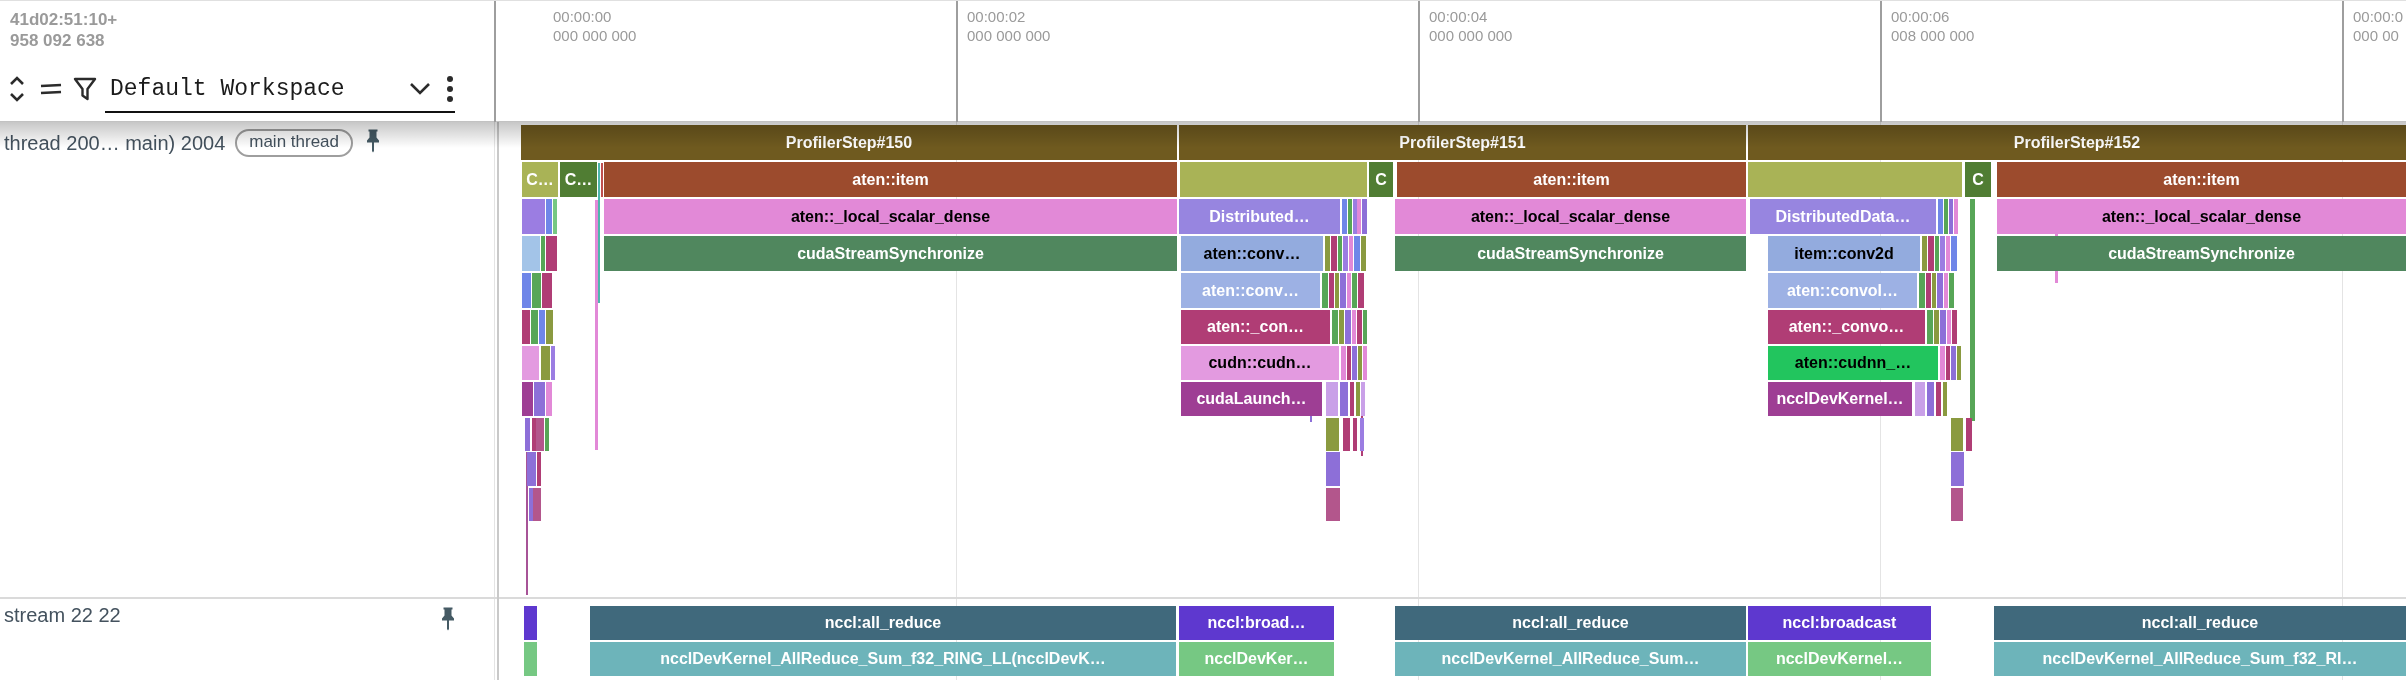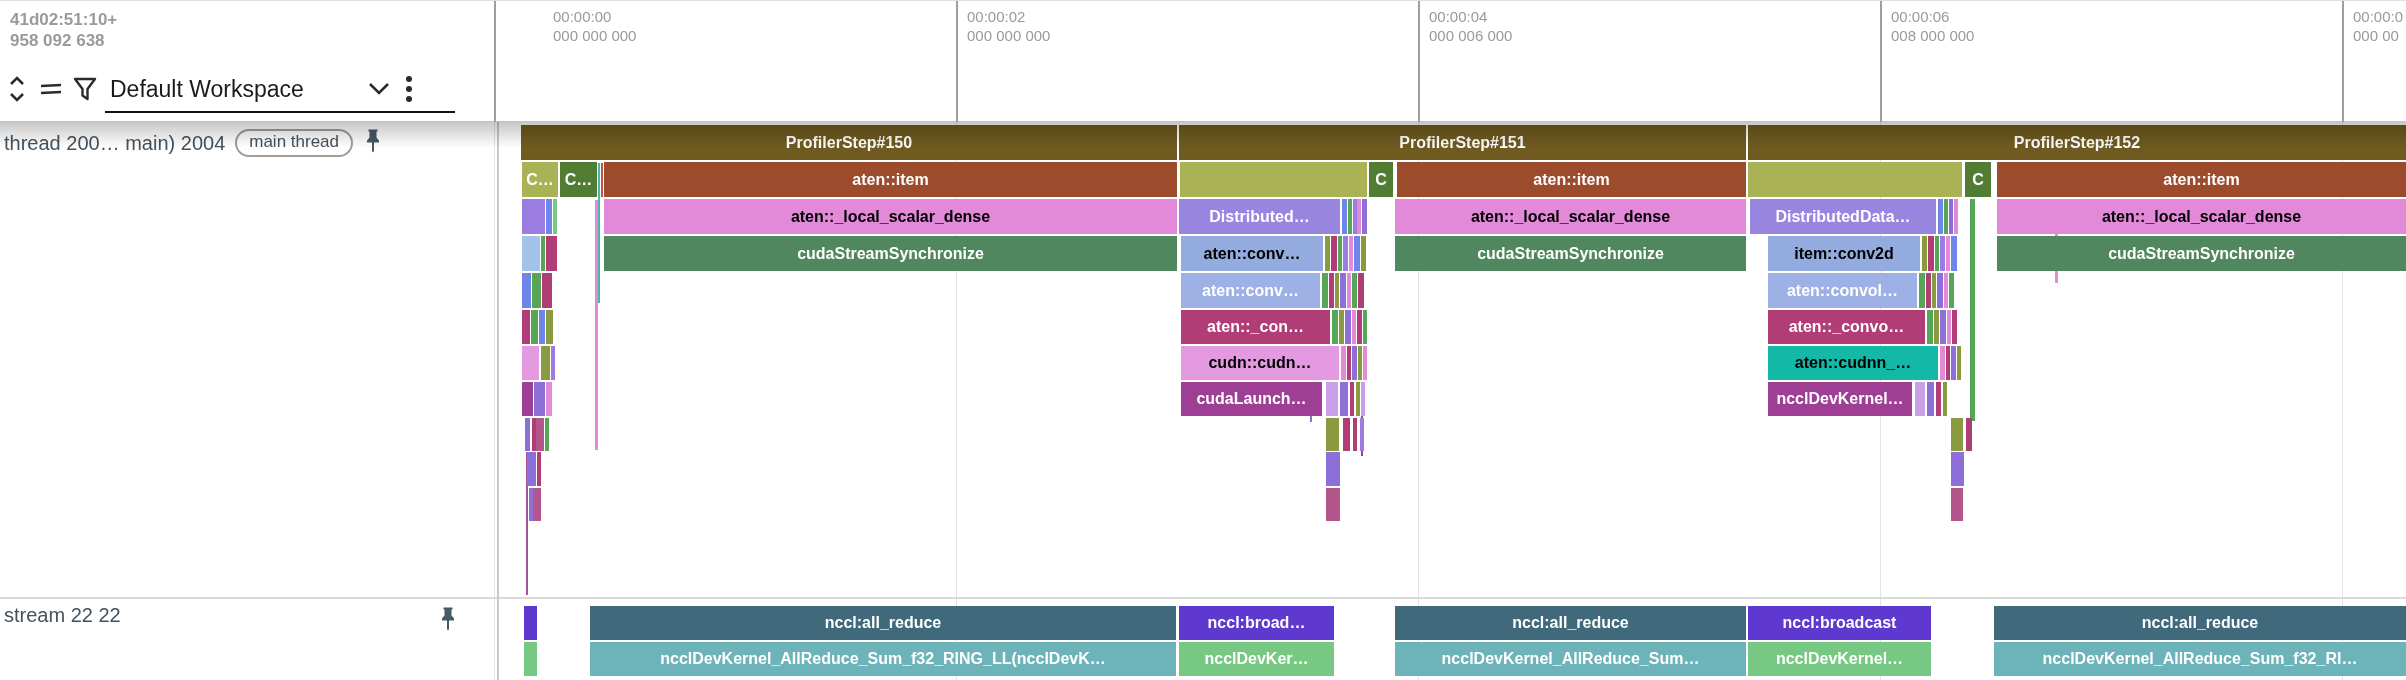--- a/index.html
+++ b/index.html
@@ -3,21 +3,21 @@
 <meta charset="utf-8">
 <style>
   html,body{margin:0;padding:0;background:#fff;}
   *{box-sizing:border-box;}
   #app{position:relative;width:2406px;height:680px;overflow:hidden;background:#fff;
        font-family:"Liberation Sans","DejaVu Sans",sans-serif;-webkit-font-smoothing:antialiased;}
   
   #header{position:absolute;left:0;top:0;width:2406px;height:122px;background:#fff;
           border-top:1px solid #e0e0e0;border-bottom:1px solid #c2c2c2;z-index:30;}
   .ts{position:absolute;left:10px;top:8px;color:#9a9a9a;font-size:17px;line-height:21px;font-weight:700;}
-  #wsrow{position:absolute;left:0;top:62px;height:52px;display:flex;align-items:center;}
+  #wsrow{position:absolute;left:0;top:62px;height:52px;display:flex;align-items:center;font-family:Liberation Mono, monospace;}
   .icon-btn{display:flex;align-items:center;justify-content:center;width:34px;height:40px;cursor:pointer;}
   #ws-label{font-size:23px;color:#1b1b1b;padding:0 6px 0 8px;white-space:nowrap;}
   #ws-underline{position:absolute;left:105px;top:110px;width:350px;height:2px;background:#111;}
   .tick{position:absolute;top:0;width:2px;height:121px;background:#9e9e9e;}
   .tick-label{position:absolute;top:6px;color:#9a9a9a;font-size:15px;line-height:19px;white-space:pre;}
   
   #tracks{position:absolute;left:0;top:122px;width:2406px;height:558px;background:#fff;}
   .gridline{position:absolute;top:0;width:1px;height:558px;background:#e4e4e4;}
   #panel-border{position:absolute;left:497px;top:0;width:2px;height:680px;background:#c9c9c9;z-index:25;}
   #header-shadow{position:absolute;left:0;top:122px;width:2406px;height:26px;z-index:40;pointer-events:none;
@@ -135,21 +135,21 @@
         <div class="slice" style="left: 1952px; top: 188px; width: 5px; height: 34px; background: rgb(176, 61, 117); color: rgb(255, 255, 255);"></div>
         <div class="slice" style="left: 522px; top: 224px; width: 17px; height: 34px; background: rgb(227, 154, 224); color: rgb(0, 0, 0);"></div>
         <div class="slice" style="left: 541px; top: 224px; width: 9px; height: 34px; background: rgb(138, 154, 64); color: rgb(255, 255, 255);"></div>
         <div class="slice" style="left: 551px; top: 224px; width: 3px; height: 34px; background: rgb(155, 125, 226); color: rgb(255, 255, 255);"></div>
         <div class="slice" style="left: 1181px; top: 224px; width: 158px; height: 34px; background: rgb(227, 154, 224); color: rgb(0, 0, 0);">cudn::cudn…</div>
         <div class="slice" style="left: 1341px; top: 224px; width: 5px; height: 34px; background: rgb(226, 137, 215); color: rgb(255, 255, 255);"></div>
         <div class="slice" style="left: 1347px; top: 224px; width: 4px; height: 34px; background: rgb(176, 61, 117); color: rgb(255, 255, 255);"></div>
         <div class="slice" style="left: 1352px; top: 224px; width: 5px; height: 34px; background: rgb(141, 111, 216); color: rgb(255, 255, 255);"></div>
         <div class="slice" style="left: 1358px; top: 224px; width: 4px; height: 34px; background: rgb(138, 154, 64); color: rgb(255, 255, 255);"></div>
         <div class="slice" style="left: 1363px; top: 224px; width: 4px; height: 34px; background: rgb(226, 137, 215); color: rgb(255, 255, 255);"></div>
-        <div class="slice" style="left: 1768px; top: 224px; width: 170px; height: 34px; background: #14b8a6; color: rgb(0, 0, 0);">aten::cudnn_…</div>
+        <div class="slice" style="left: 1768px; top: 224px; width: 170px; height: 34px; background: #22c55e; color: rgb(0, 0, 0);">aten::cudnn_…</div>
         <div class="slice" style="left: 1940px; top: 224px; width: 5px; height: 34px; background: rgb(226, 137, 215); color: rgb(255, 255, 255);"></div>
         <div class="slice" style="left: 1946px; top: 224px; width: 4px; height: 34px; background: rgb(176, 61, 117); color: rgb(255, 255, 255);"></div>
         <div class="slice" style="left: 1951px; top: 224px; width: 5px; height: 34px; background: rgb(141, 111, 216); color: rgb(255, 255, 255);"></div>
         <div class="slice" style="left: 1957px; top: 224px; width: 4px; height: 34px; background: rgb(138, 154, 64); color: rgb(255, 255, 255);"></div>
         <div class="slice" style="left: 522px; top: 260px; width: 11px; height: 34px; background: rgb(158, 62, 148); color: rgb(255, 255, 255);"></div>
         <div class="slice" style="left: 534px; top: 260px; width: 11px; height: 34px; background: rgb(141, 111, 216); color: rgb(255, 255, 255);"></div>
         <div class="slice" style="left: 546px; top: 260px; width: 6px; height: 34px; background: rgb(226, 137, 215); color: rgb(255, 255, 255);"></div>
         <div class="slice" style="left: 1181px; top: 260px; width: 141px; height: 34px; background: rgb(158, 62, 148); color: rgb(255, 255, 255);">cudaLaunch…</div>
         <div class="slice" style="left: 1326px; top: 260px; width: 12px; height: 34px; background: rgb(201, 160, 232); color: rgb(255, 255, 255);"></div>
         <div class="slice" style="left: 1340px; top: 260px; width: 8px; height: 34px; background: rgb(141, 111, 216); color: rgb(255, 255, 255);"></div>
@@ -209,21 +209,21 @@
   <div id="header">
     <div id="ruler">
         <div class="tick" style="left: 494px;"></div>
         <div class="tick-label" style="left: 505px; margin-left: 48px;">00:00:00
 000 000 000</div>
         <div class="tick" style="left: 956px;"></div>
         <div class="tick-label" style="left: 967px;">00:00:02
 000 000 000</div>
         <div class="tick" style="left: 1418px;"></div>
         <div class="tick-label" style="left: 1429px;">00:00:04
-000 006 000</div>
+000 000 000</div>
         <div class="tick" style="left: 1880px;"></div>
         <div class="tick-label" style="left: 1891px;">00:00:06
 008 000 000</div>
         <div class="tick" style="left: 2342px;"></div>
         <div class="tick-label" style="left: 2353px;">00:00:0
 000 00</div>
       </div>
     <div class="ts">
       <div>41d02:51:10+</div>
       <div>958 092 638</div>

